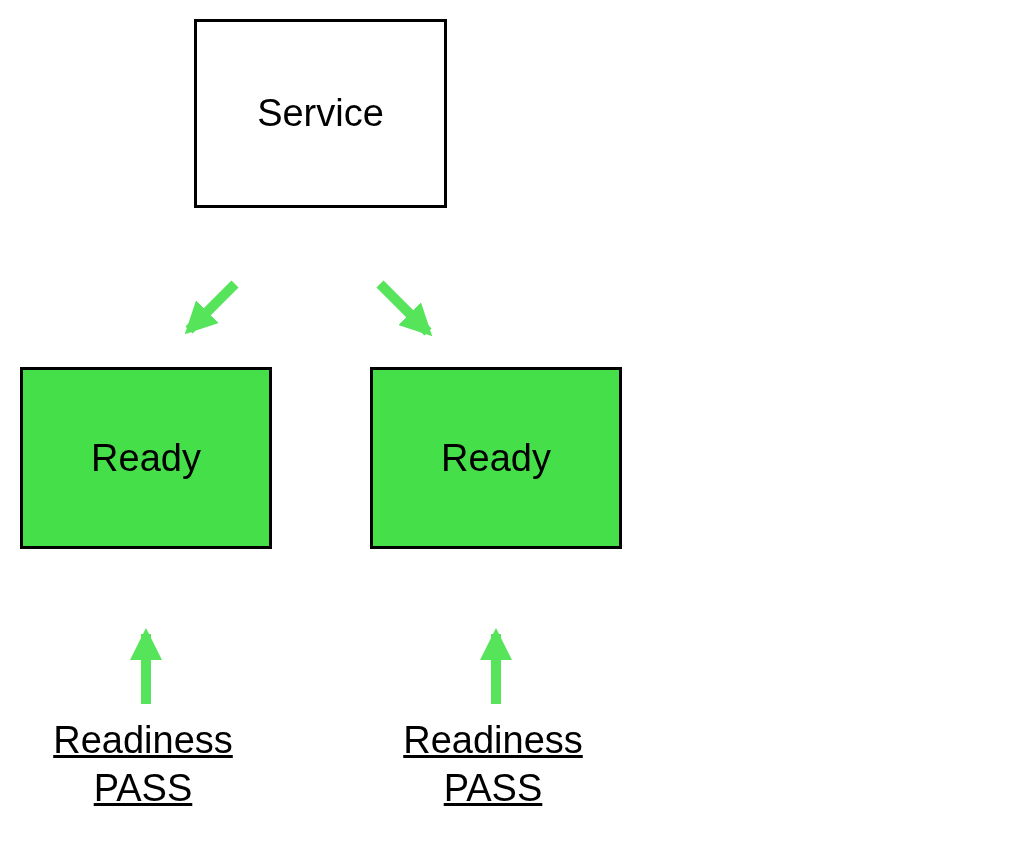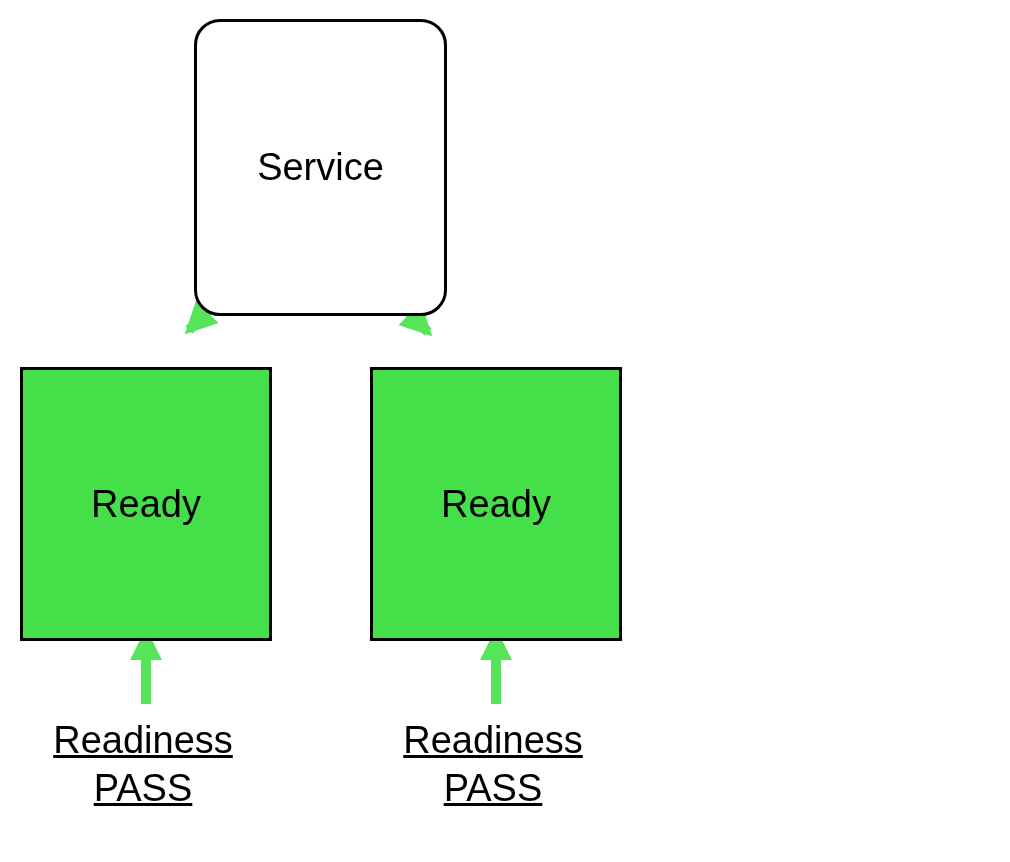--- a/index.html
+++ b/index.html
@@ -41,27 +41,26 @@
     display: flex;
     align-items: center;
     justify-content: center;
     font-size: 38px;
     background: var(--background, #ffffff);
   }
   .box--service {
     left: 194px;
     top: 19px;
     width: 253px;
-    height: 297px;
-    border-radius: 26px;
+    height: 189px;
   }
   .box--ready {
     top: 367px;
     width: 252px;
-    height: 274px;
+    height: 182px;
     background: var(--ready-fill, #45df49);
   }
   .box--ready-left  { left: 20px; }
   .box--ready-right { left: 370px; }
   .caption {
     position: absolute;
     top: 716px;
     width: 246px;
     text-align: center;
     font-size: 38px;

